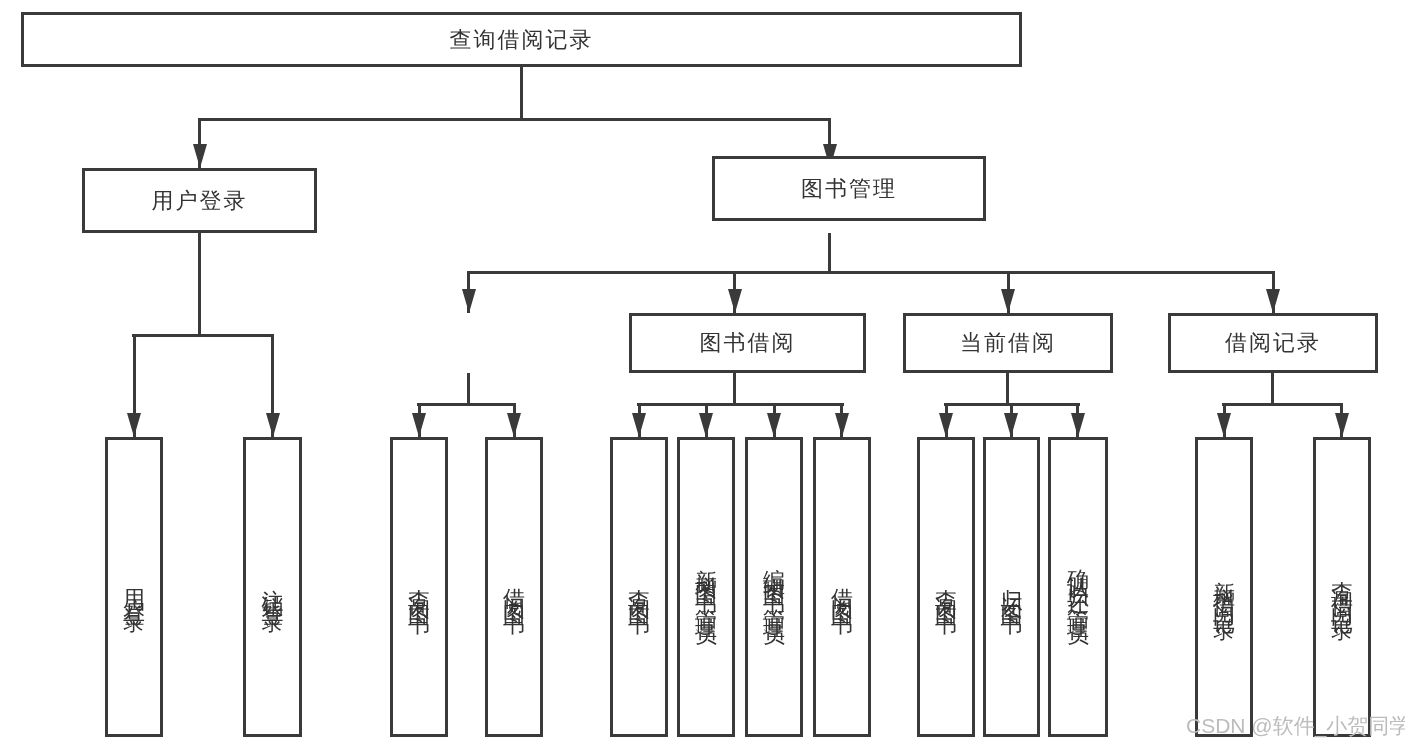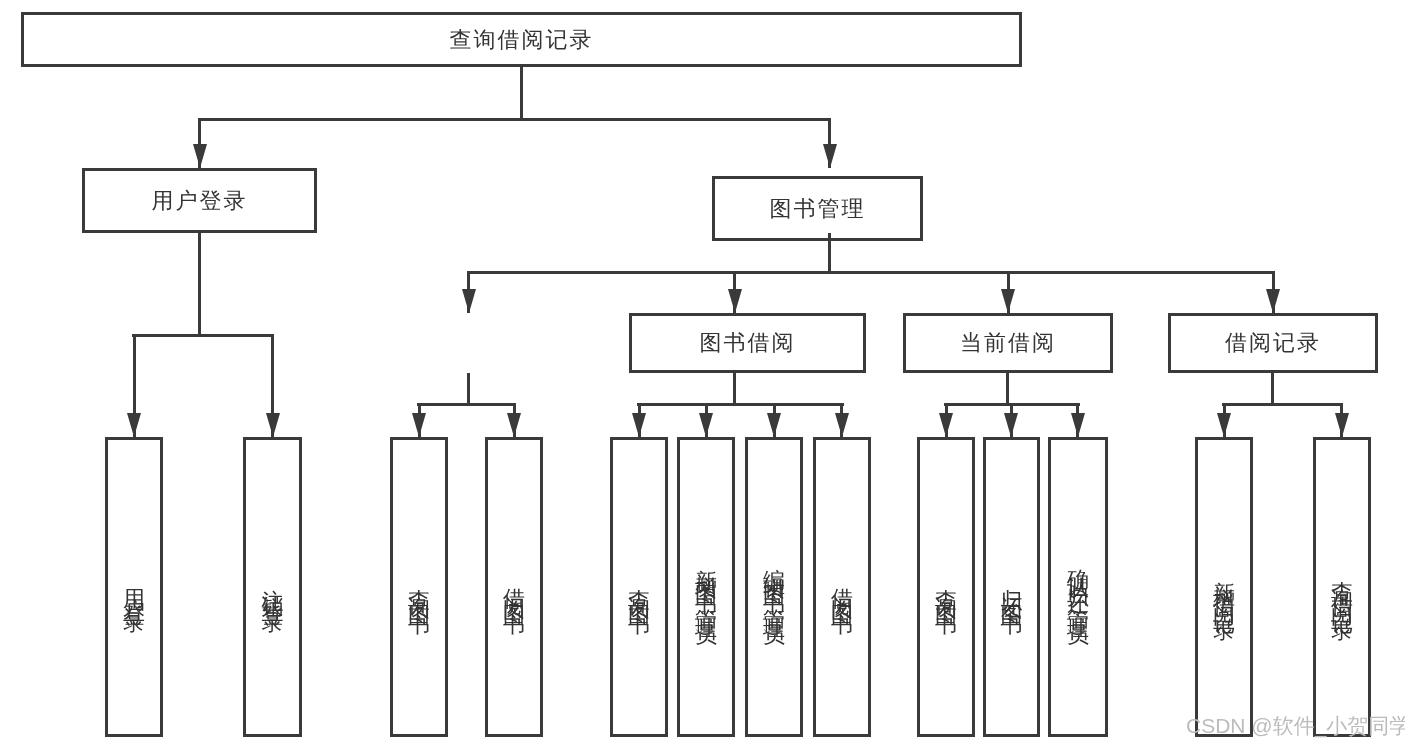--- a/index.html
+++ b/index.html
@@ -47,21 +47,21 @@
   <div class="vline" style="left:520px;top:66px;height:55px"></div>
   <div class="hline" style="left:198px;top:118px;width:633px"></div>
   <div class="vline" style="left:198px;top:118px;height:50px"></div>
   <div class="vline" style="left:828px;top:118px;height:50px"></div>
   <div class="arrow" style="left:193px;top:144px"></div>
   <div class="arrow" style="left:823px;top:144px"></div>
 
   <div class="node" style="left:82px;top:168px;width:235px;height:65px">
     <span class="lbl">用户登录</span>
   </div>
-  <div class="node" style="left:712px;top:176px;width:211px;height:65px">
+  <div class="node" style="left:712px;top:156px;width:274px;height:65px">
     <span class="lbl">图书管理</span>
   </div>
 
   <div class="vline" style="left:198px;top:233px;height:104px"></div>
   <div class="hline" style="left:132px;top:334px;width:142px"></div>
   <div class="vline" style="left:133px;top:334px;height:103px"></div>
   <div class="vline" style="left:271px;top:334px;height:103px"></div>
   <div class="arrow" style="left:127px;top:413px"></div>
   <div class="arrow" style="left:266px;top:413px"></div>
 

